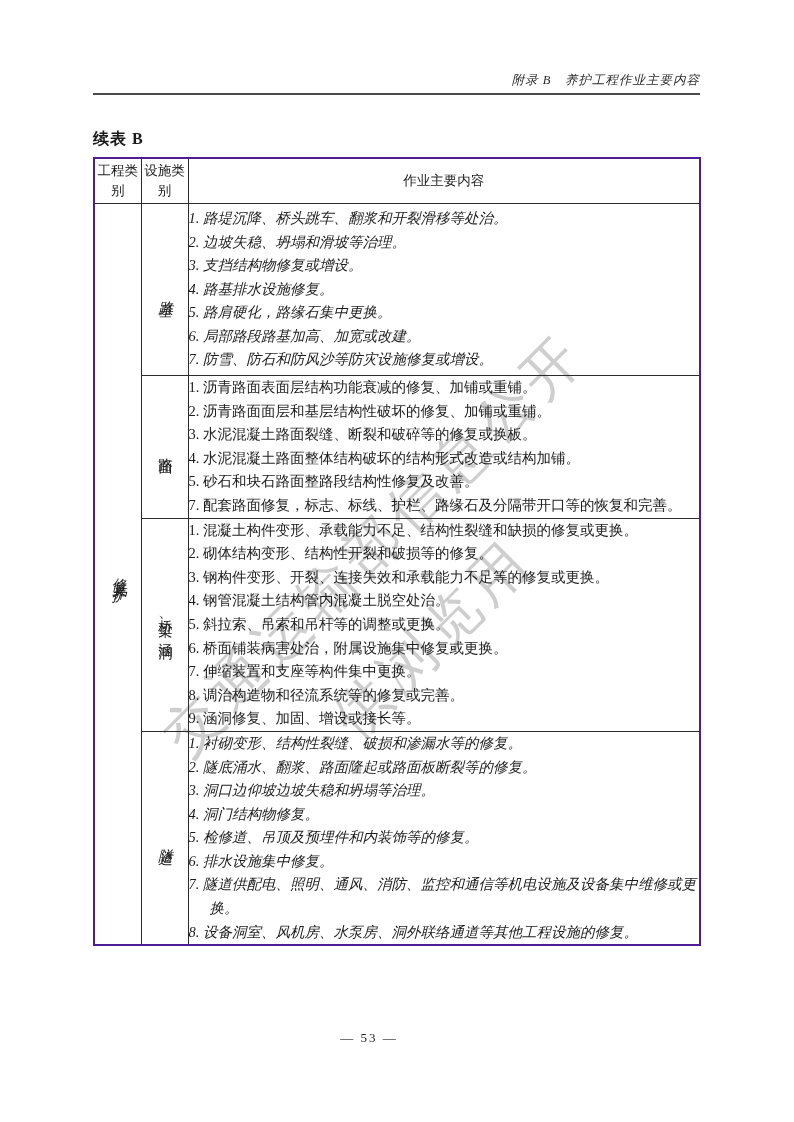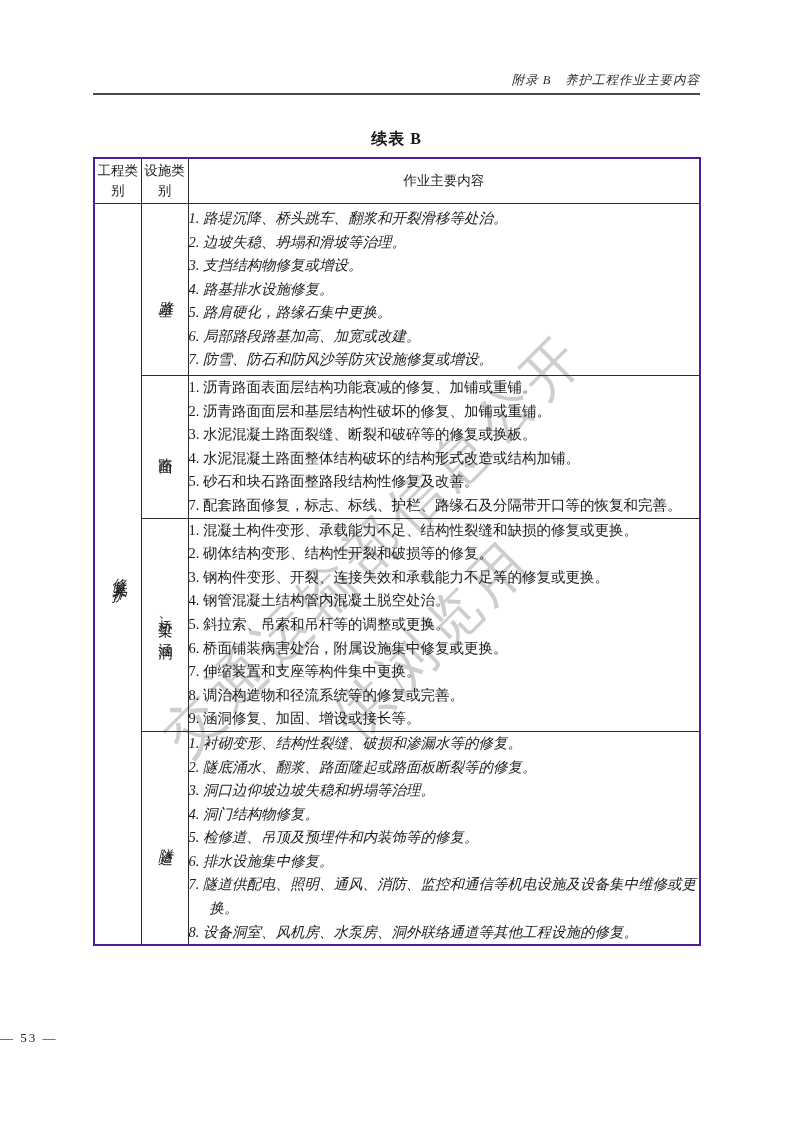--- a/index.html
+++ b/index.html
@@ -15,21 +15,21 @@
   .running-header{
     position:absolute;top:72px;left:93px;width:607px;
     text-align:right;font-size:12.5px;color:#2a2a2a;letter-spacing:1px;font-style:italic;
   }
   .header-rule{
     position:absolute;top:93px;left:93px;width:607px;
     border-top:2px solid #4a4a4a;height:0;
   }
   .table-title{
     position:absolute;top:129px;left:93px;width:607px;
-    text-align:center;font-size:16px;font-weight:bold;color:#1a1a1a;
+    font-size:16px;font-weight:bold;color:#1a1a1a;
     letter-spacing:1px;
   }
   table.content-table{
     position:absolute;top:157px;left:93px;
     width:608px;border-collapse:collapse;table-layout:fixed;
     border:2px solid #4c1d95;
   }
   table.content-table th, table.content-table td{
     border:1px solid #2b2b2b;
     padding:0;
@@ -64,21 +64,21 @@
     transform-origin:center center;
     font-size:56px;
     letter-spacing:7px;
     color:#c3c3c3;
     opacity:0.8;
     pointer-events:none;
     font-family:"Liberation Serif","DejaVu Serif",serif;
   }
   .page-footer{
     position:absolute;top:1030px;left:0;width:738px;
-    text-align:left;font-size:13px;color:#222;letter-spacing:2px;
+    text-align:center;font-size:13px;color:#222;letter-spacing:2px;
   }
 </style>
 </head>
 <body>
 
 <div class="page">
 
   <div class="watermark-line" style="left:91px;top:507px;">交通运输部信息公开</div>
   <div class="watermark-line" style="left:307px;top:601px;">供浏览用</div>
 

